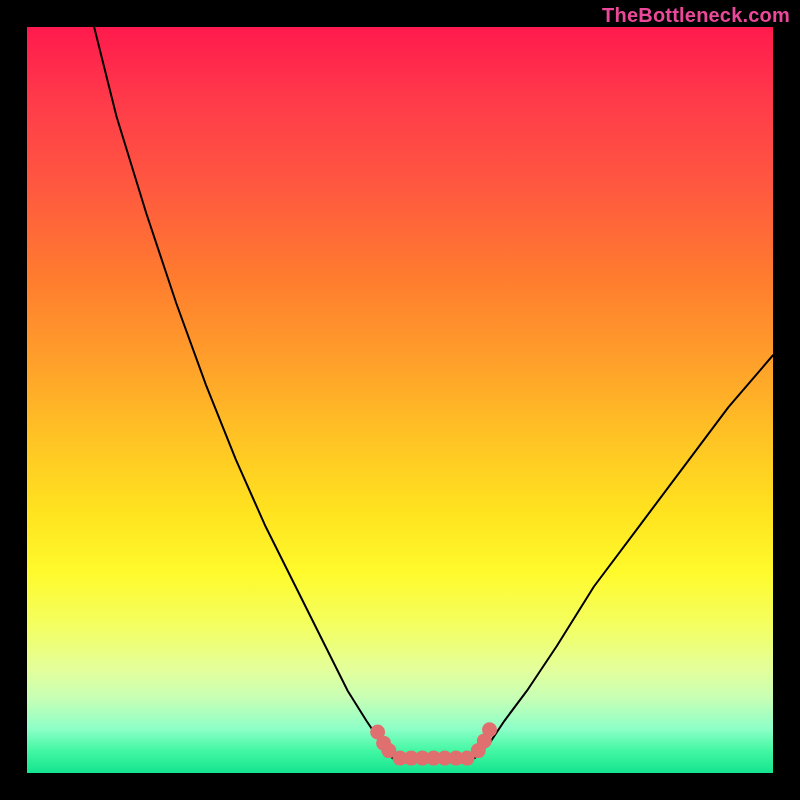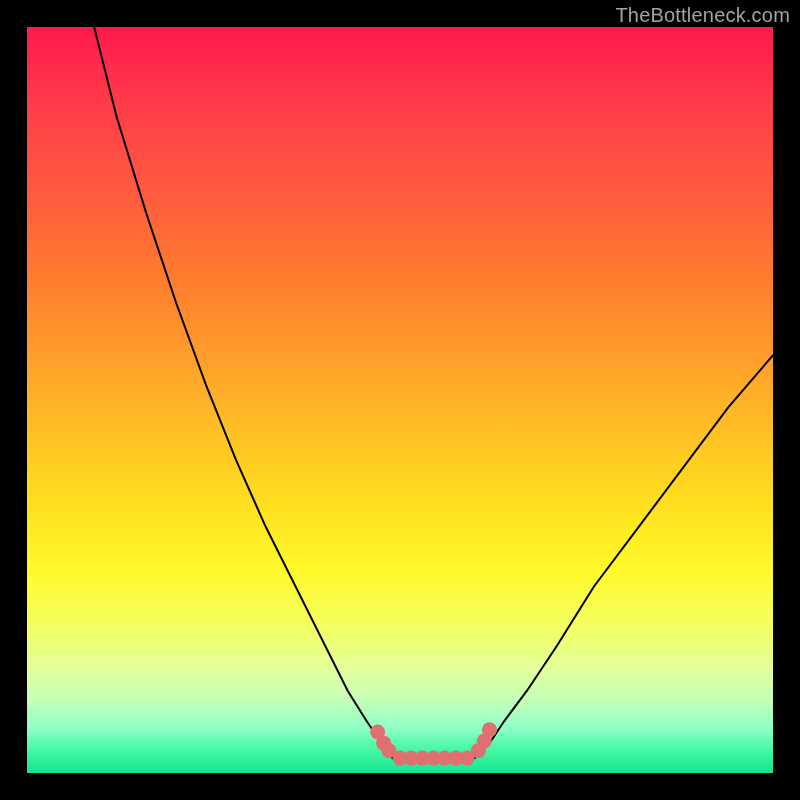--- a/index.html
+++ b/index.html
@@ -37,23 +37,23 @@
       #c7ffb6 90%,
       #8effc8 94%,
       #43f7a3 97%,
       #14e48f 100%
     );
   }
   .watermark {
     position: absolute;
     top: 4px;
     right: 10px;
-    color: #a3a3a3;
+    color: #ec4899;
     font-size: 20px;
-    font-weight: 400;
+    font-weight: 700;
     letter-spacing: 0.2px;
     user-select: none;
   }
   svg.curve {
     position: absolute;
     left: 0;
     top: 0;
     width: 746px;
     height: 746px;
   }

